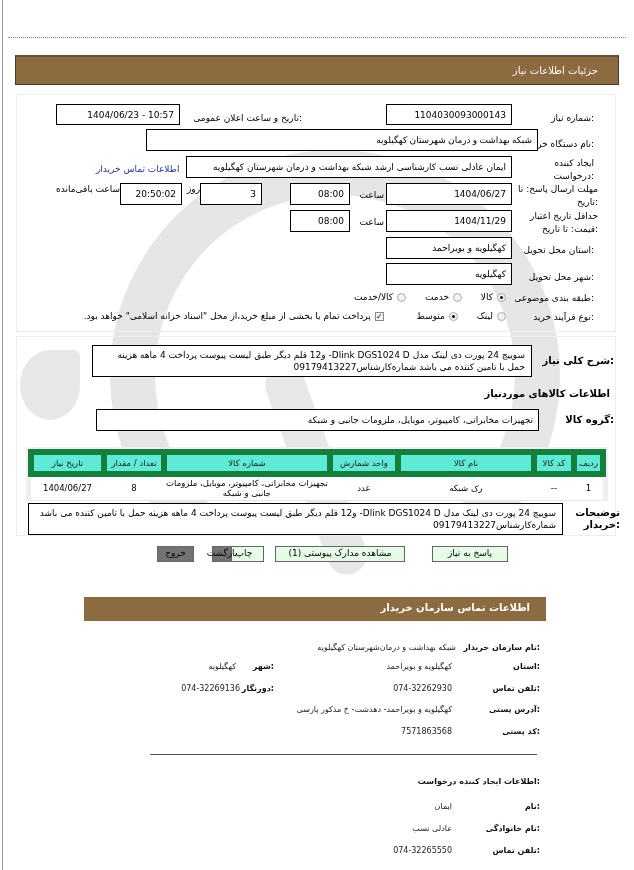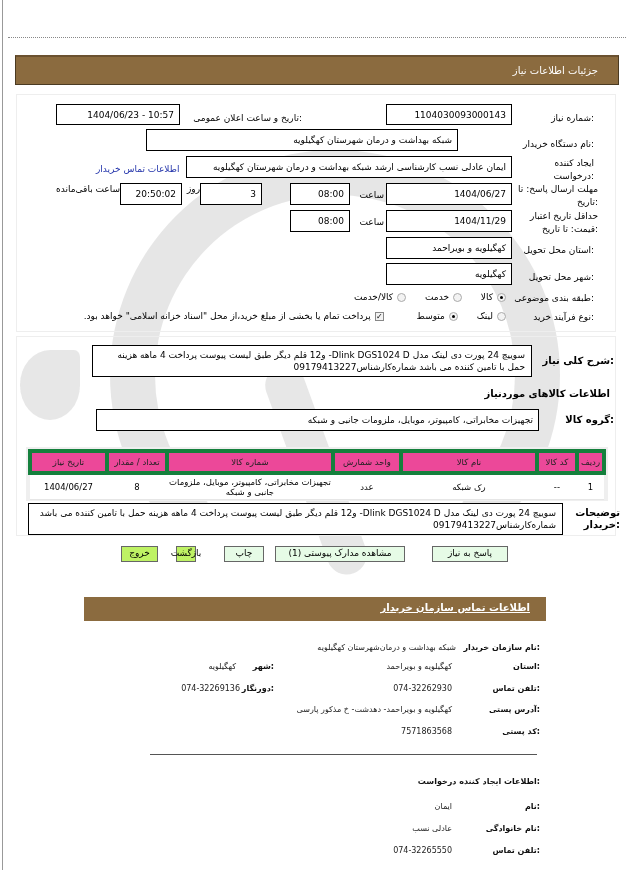--- a/index.html
+++ b/index.html
@@ -26,30 +26,30 @@
   .radio.on::after { content: ""; position: absolute; left: 2px; top: 2px; width: 3px; height: 3px; border-radius: 50%; background: #000; }
   .chk { display: inline-block; width: 9px; height: 9px; border: 1px solid #888; background: #f3f3f3; vertical-align: middle; font-size: 8px; line-height: 7px; text-align: center; }
   .row-opts { position: absolute; direction: rtl; font-size: 9px; white-space: nowrap; }
   .row-opts span { margin-left: 4px; }
   .row-opts .gap { margin-left: 16px; }
 
   .bold-lbl { position: absolute; font-weight: bold; font-size: 10px; text-align: right; }
   .desc-box { position: absolute; border: 1px solid #000; background: #fff; padding: 3px 6px; direction: rtl; font-size: 9px; line-height: 12px; }
 
   table.items { position: absolute; left: 28px; top: 449px; width: 578px; border-collapse: collapse; direction: rtl; font-size: 8.5px; }
-  table.items th { background: #ec4899; color: #222; font-weight: normal; height: 22px; border: 4px solid #15803d; padding: 0 2px; line-height: 9px; }
+  table.items th { background: #5eead4; color: #222; font-weight: normal; height: 22px; border: 6px solid #15803d; padding: 0 2px; line-height: 9px; }
   table.items td { background: #fff; height: 26px; text-align: center; padding: 0 2px; line-height: 10px; border-bottom: 1px solid #e6e6e6; }
   .tbl-wrap { position: absolute; left: 26px; top: 447px; width: 582px; height: 54px; background: #efefef; }
 
   .btn { position: absolute; height: 16px; border: 1px solid #666; font-size: 9px; display: flex; align-items: flex-start; justify-content: center; padding-top: 1px; }
   .btn.g { background: #e6fbe6; }
-  .btn.p { background: #bef264; }
+  .btn.p { background: #737373; margin-left: 36px; }
 
   .section2 { position: absolute; left: 84px; top: 597px; width: 462px; height: 24px; background: #8b6b3f; }
-  .section2 span { position: absolute; right: 16px; top: 5px; color: #fff; font-weight: bold; font-size: 10px; text-decoration: underline; }
+  .section2 span { position: absolute; right: 16px; top: 5px; color: #fff; font-weight: bold; font-size: 10px; }
   .kv-l { position: absolute; font-size: 8px; font-weight: bold; text-align: right; color: #111; }
   .kv-v { position: absolute; font-size: 8px; text-align: right; color: #222; }
   .hr2 { position: absolute; left: 150px; width: 387px; top: 754px; border-top: 1px solid #555; }
 </style>
 </head>
 <body>
 
 <div class="left-rule"></div>
 <div class="dotted-rule"></div>
 
@@ -63,21 +63,21 @@
 
 <div class="panel"></div>
 <div class="panel2"></div>
 
 <div class="lbl" style="right:40px;top:112px;width:70px;">شماره نیاز:</div>
 <div class="box l" style="left:386px;top:104px;width:126px;height:21px;">1104030093000143</div>
 <div class="lbl" style="left:182px;top:112px;width:120px;">تاریخ و ساعت اعلان عمومی:</div>
 <div class="box l" style="left:56px;top:104px;width:124px;height:21px;">1404/06/23 - 10:57</div>
 
 <div class="lbl" style="right:40px;top:138px;width:90px;">نام دستگاه خریدار:</div>
-<div class="box r" style="left:146px;top:129px;width:312px;height:22px;">شبکه بهداشت و درمان شهرستان کهگیلویه</div>
+<div class="box r" style="left:146px;top:129px;width:392px;height:22px;font-family:Liberation Serif, serif;">شبکه بهداشت و درمان شهرستان کهگیلویه</div>
 
 <div class="lbl" style="right:40px;top:157px;width:80px;">ایجاد کننده درخواست:</div>
 <div class="box r" style="left:186px;top:156px;width:326px;height:22px;">ایمان عادلی نسب کارشناسی ارشد شبکه بهداشت و درمان شهرستان کهگیلویه</div>
 <div class="link" style="left:96px;top:164px;">اطلاعات تماس خریدار</div>
 
 <div class="lbl" style="right:36px;top:183px;width:90px;">مهلت ارسال پاسخ: تا تاریخ:</div>
 <div class="box l" style="left:386px;top:183px;width:126px;height:22px;">1404/06/27</div>
 <div class="lbl" style="left:350px;top:189px;width:34px;">ساعت</div>
 <div class="box l" style="left:290px;top:183px;width:60px;height:22px;">08:00</div>
 <div class="box l" style="left:200px;top:183px;width:62px;height:22px;">3</div>

